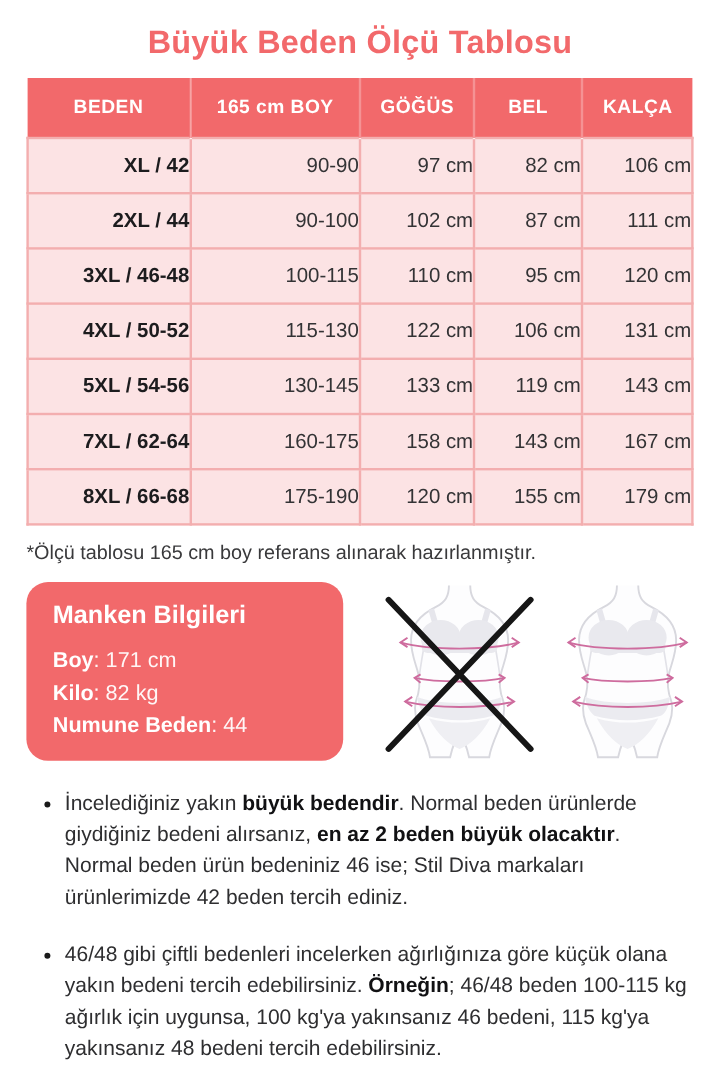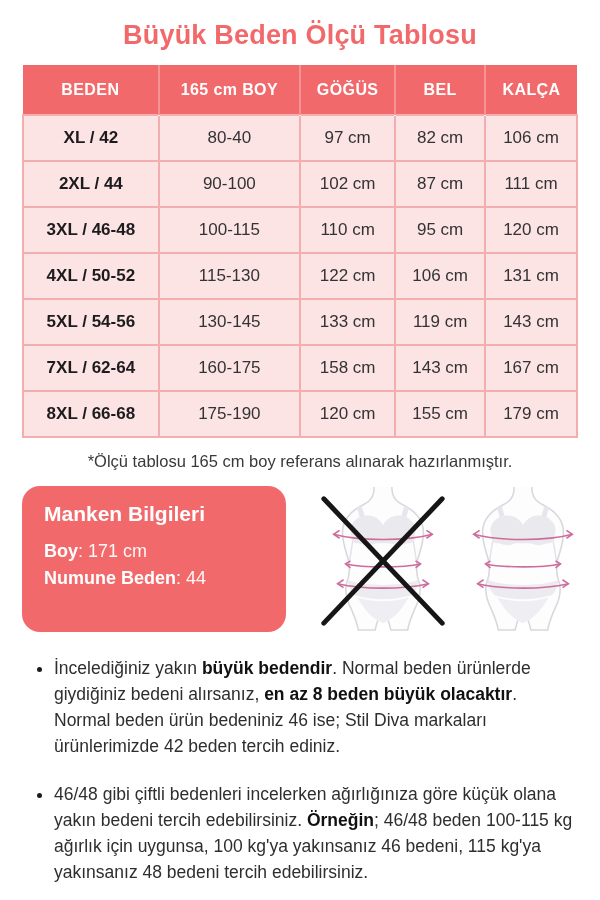--- a/index.html
+++ b/index.html
@@ -37,35 +37,35 @@
     height: 50px;
     text-align: center;
     vertical-align: middle;
     border-left: 2px solid rgba(255,255,255,0.28);
   }
   .size-table th:first-child { border-left: none; margin-top: 37px; }
   .size-table td {
     background: #FCE3E4;
     border: 2px solid #F3AEAF;
     height: 46px;
-    text-align: center;
+    text-align: right;
     vertical-align: middle;
     font-size: 17px;
     color: #333335;
   }
   .size-table td.col-beden { font-weight: 700; color: #1c1c1e; }
   .col-beden-w { width: 24.5%; }
   .col-boy-w   { width: 25.5%; }
   .col-gogus-w { width: 17.2%; }
   .col-bel-w   { width: 16.2%; }
   .col-kalca-w { width: 16.6%; }
 
   
   .footnote {
-    text-align: center;
+    text-align: left;
     font-size: 16.5px;
     color: #39393b;
     margin-top: 14px;
     margin-bottom: 14px;
   }
 
   
   .model-row {
     display: flex;
     align-items: center;
@@ -135,21 +135,21 @@
         <th>BEDEN</th>
         <th>165 cm BOY</th>
         <th>GÖĞÜS</th>
         <th>BEL</th>
         <th>KALÇA</th>
       </tr>
     </thead>
     <tbody>
       <tr>
         <td class="col-beden">XL / 42</td>
-        <td>80-40</td>
+        <td>90-90</td>
         <td>97 cm</td>
         <td>82 cm</td>
         <td>106 cm</td>
       </tr>
       <tr>
         <td class="col-beden">2XL / 44</td>
         <td>90-100</td>
         <td>102 cm</td>
         <td>87 cm</td>
         <td>111 cm</td>
@@ -191,20 +191,21 @@
       </tr>
     </tbody>
   </table>
 
   <div class="footnote">*Ölçü tablosu 165 cm boy referans alınarak hazırlanmıştır.</div>
 
   <div class="model-row">
     <div class="model-box">
       <div class="box-title">Manken Bilgileri</div>
       <div class="box-line"><b>Boy</b><span>: 171 cm</span></div>
+      <div class="box-line"><b>Kilo</b><span>: 82 kg</span></div>
       <div class="box-line"><b>Numune Beden</b><span>: 44</span></div>
     </div>
 
     <div class="figures">
 
       <svg class="figure" viewBox="0 0 140 150" aria-hidden="true">
         <g>
           <path d="M61,2 C61,11 58,16 50,20 C36,27 29,36 29,48 C29,60 33,68 35,76 C37,84 36,92 33,100 C31,108 33,116 38,126 C41,133 44,140 45,147 L62,147 C64,138 67,131 70,128 C73,131 76,138 78,147 L95,147 C96,140 99,133 102,126 C107,116 109,108 107,100 C104,92 103,84 105,76 C107,68 111,60 111,48 C111,36 104,27 90,20 C82,16 79,11 79,2" fill="#fdfdfe" stroke="#d8d8de" stroke-width="1.6"></path>
           <path d="M44,36 C40,50 38,64 36,78 M96,36 C100,50 102,64 104,78" fill="none" stroke="#e2e2e8" stroke-width="1.4"></path>
           <line x1="46" y1="22" x2="50" y2="36" stroke="#e6e6ec" stroke-width="5"></line>
@@ -247,17 +248,17 @@
             <path d="M37,77 L32,80 L37,84 M103,77 L108,80 L103,84"></path>
             <path d="M24,100 C50,106 90,106 116,100"></path>
             <path d="M30,96 L24,100 L30,104 M110,96 L116,100 L110,104"></path>
           </g>
         </g>
       </svg>
     </div>
   </div>
 
   <ul class="notes">
-    <li><span>İncelediğiniz yakın </span><b>büyük bedendir</b><span>. Normal beden ürünlerde giydiğiniz bedeni alırsanız, </span><b>en az 8 beden büyük olacaktır</b><span>. Normal beden ürün bedeniniz 46 ise; Stil Diva markaları ürünlerimizde 42 beden tercih ediniz.</span></li>
+    <li><span>İncelediğiniz yakın </span><b>büyük bedendir</b><span>. Normal beden ürünlerde giydiğiniz bedeni alırsanız, </span><b>en az 2 beden büyük olacaktır</b><span>. Normal beden ürün bedeniniz 46 ise; Stil Diva markaları ürünlerimizde 42 beden tercih ediniz.</span></li>
     <li><span>46/48 gibi çiftli bedenleri incelerken ağırlığınıza göre küçük olana yakın bedeni tercih edebilirsiniz. </span><b>Örneğin</b><span>; 46/48 beden 100-115 kg ağırlık için uygunsa, 100 kg'ya yakınsanız 46 bedeni, 115 kg'ya yakınsanız 48 bedeni tercih edebilirsiniz.</span></li>
   </ul>
 
 </div>
 
 </body></html>

